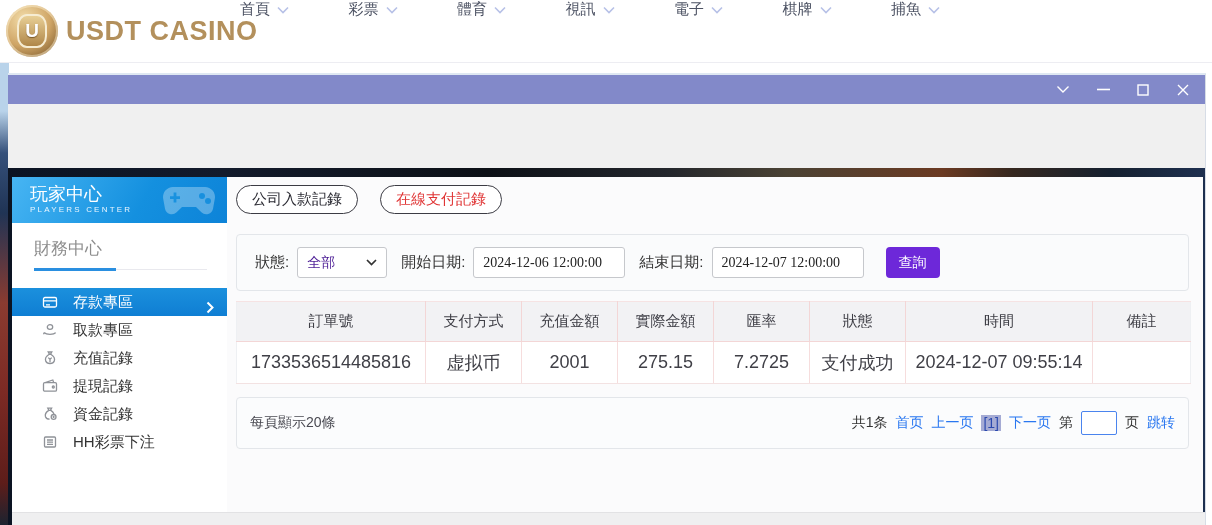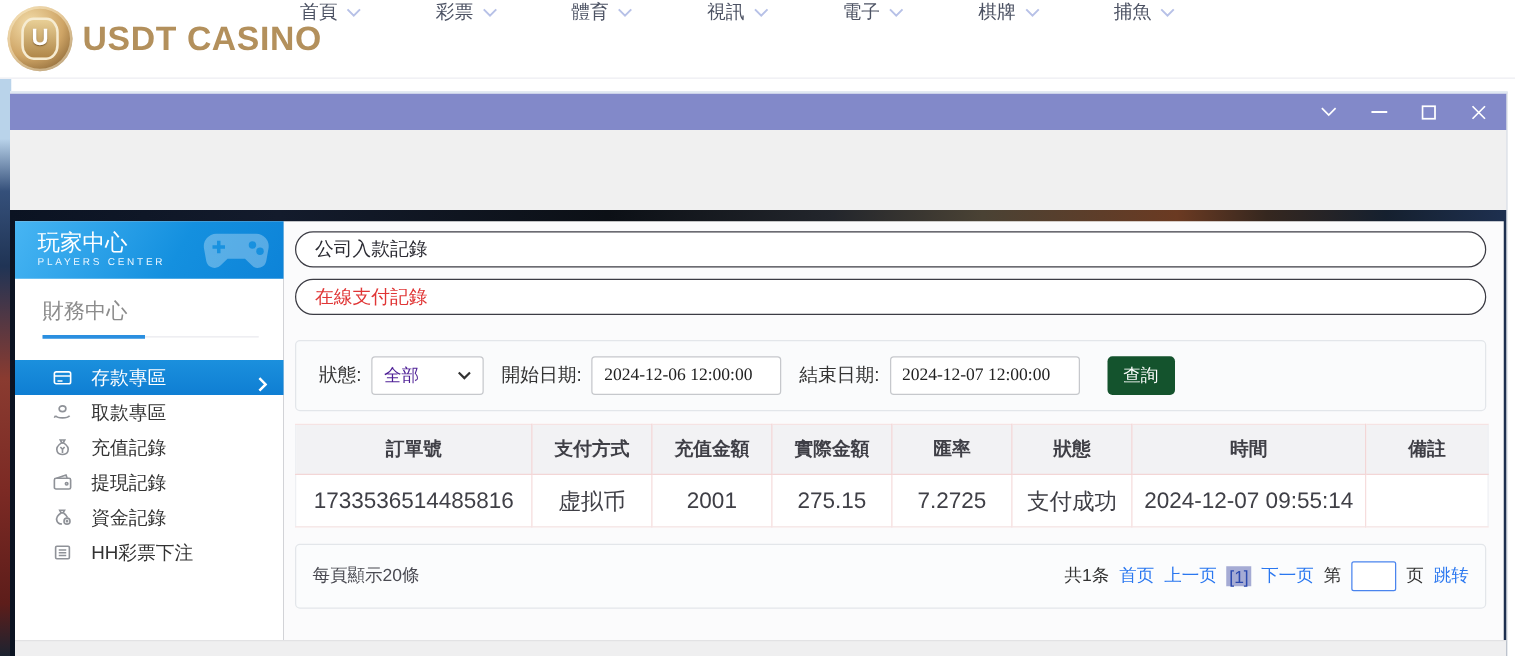--- a/index.html
+++ b/index.html
@@ -46,36 +46,36 @@
   .sb-section::after { content:""; position:absolute; left:0; bottom:-2px; width:82px; height:3px; background:#2a8fe0; }
   .sb-menu { margin-top:18px; }
   .sb-item { height:28px; display:flex; align-items:center; padding-left:30px; font-size:15px; color:#333; cursor:pointer; position:relative; }
   .sb-item .sb-icon { width:16px; height:16px; margin-right:15px; color:#8f9298; display:flex; align-items:center; }
   .sb-item.active { background:linear-gradient(180deg,#1b90dd,#0f7ed3); color:#fff; }
   .sb-item.active .sb-icon { color:#fff; }
   .sb-item .chev-right { position:absolute; right:13px; top:13px; }
 
   
   .main { position:absolute; left:219px; top:9px; right:2px; bottom:13px; background:#fbfbfc; padding:8px 14px 0 9px; overflow:hidden; }
-  .tabs { display:flex; gap:9px; margin-bottom:20px;flex-direction:column; }
+  .tabs { display:flex; gap:22px; margin-bottom:20px; }
   .tab-pill { height:29px; padding:0 15px; border:1px solid #3c3c44; border-radius:15px; background:#fff;
     display:flex; align-items:center; font-size:15px; color:#2b2b33; cursor:pointer; }
   .tab-pill.red { color:#e03636;font-family:Liberation Mono, monospace; }
 
   .filter-bar { border:1px solid #e3e6ea; border-radius:4px; background:#fafbfc; height:57px;
     display:flex; align-items:center; padding-left:18px; gap:8px; margin-bottom:10px; }
   .f-label { font-size:15px; color:#333; }
   .f-select { width:90px; height:31px; border:1px solid #c6c8cc; border-radius:3px; background:#fff;
     display:flex; align-items:center; justify-content:space-between; padding:0 9px; font-size:14px; color:#4c1d95; cursor:pointer; margin-right:6px; }
   .f-input { width:152px; height:31px; border:1px solid #c6c8cc; border-radius:3px; background:#fff;
     font-size:14px; color:#222; padding:0 9px; font-family:Liberation Serif, serif; margin-right:6px; }
-  .f-btn { width:54px; height:31px; background:#14532d; color:#fff; border:none; border-radius:4px; font-size:14px; cursor:pointer; margin-left:8px; }
+  .f-btn { width:54px; height:31px; background:#6d28d9; color:#fff; border:none; border-radius:4px; font-size:14px; cursor:pointer; margin-left:8px; }
 
   table.rec { width:954px; border-collapse:collapse; table-layout:fixed; border:1px solid #eef0f3; margin-bottom:13px; background:#fff; }
-  table.rec th { height:40px; background:#f2f2f4; font-size:15px; font-weight:bold; color:#3f3f46;
+  table.rec th { height:40px; background:#f2f2f4; font-size:15px; font-weight:normal; color:#3f3f46;
     border-right:1px solid #f3d6d6; border-bottom:1px solid #f3d6d6; border-top:1px solid #f6e3e3; }
   table.rec th:last-child, table.rec td:last-child { border-right:none; }
   table.rec td { height:42px; background:#fff; font-size:18px; color:#3f3f46; text-align:center;
     border-right:1px solid #f6dddd; border-bottom:1px solid #f3e2e2; }
 
   .page-bar { border:1px solid #e3e6ea; border-radius:4px; background:#fbfcfd; height:52px;
     display:flex; align-items:center; justify-content:space-between; padding:0 13px; }
   .pg-left { font-size:14px; color:#4a4a52; }
   .pg-right { display:flex; align-items:center; gap:8px; font-size:14px; color:#333; }
   .pg-link { color:#2a77f0; cursor:pointer; }

